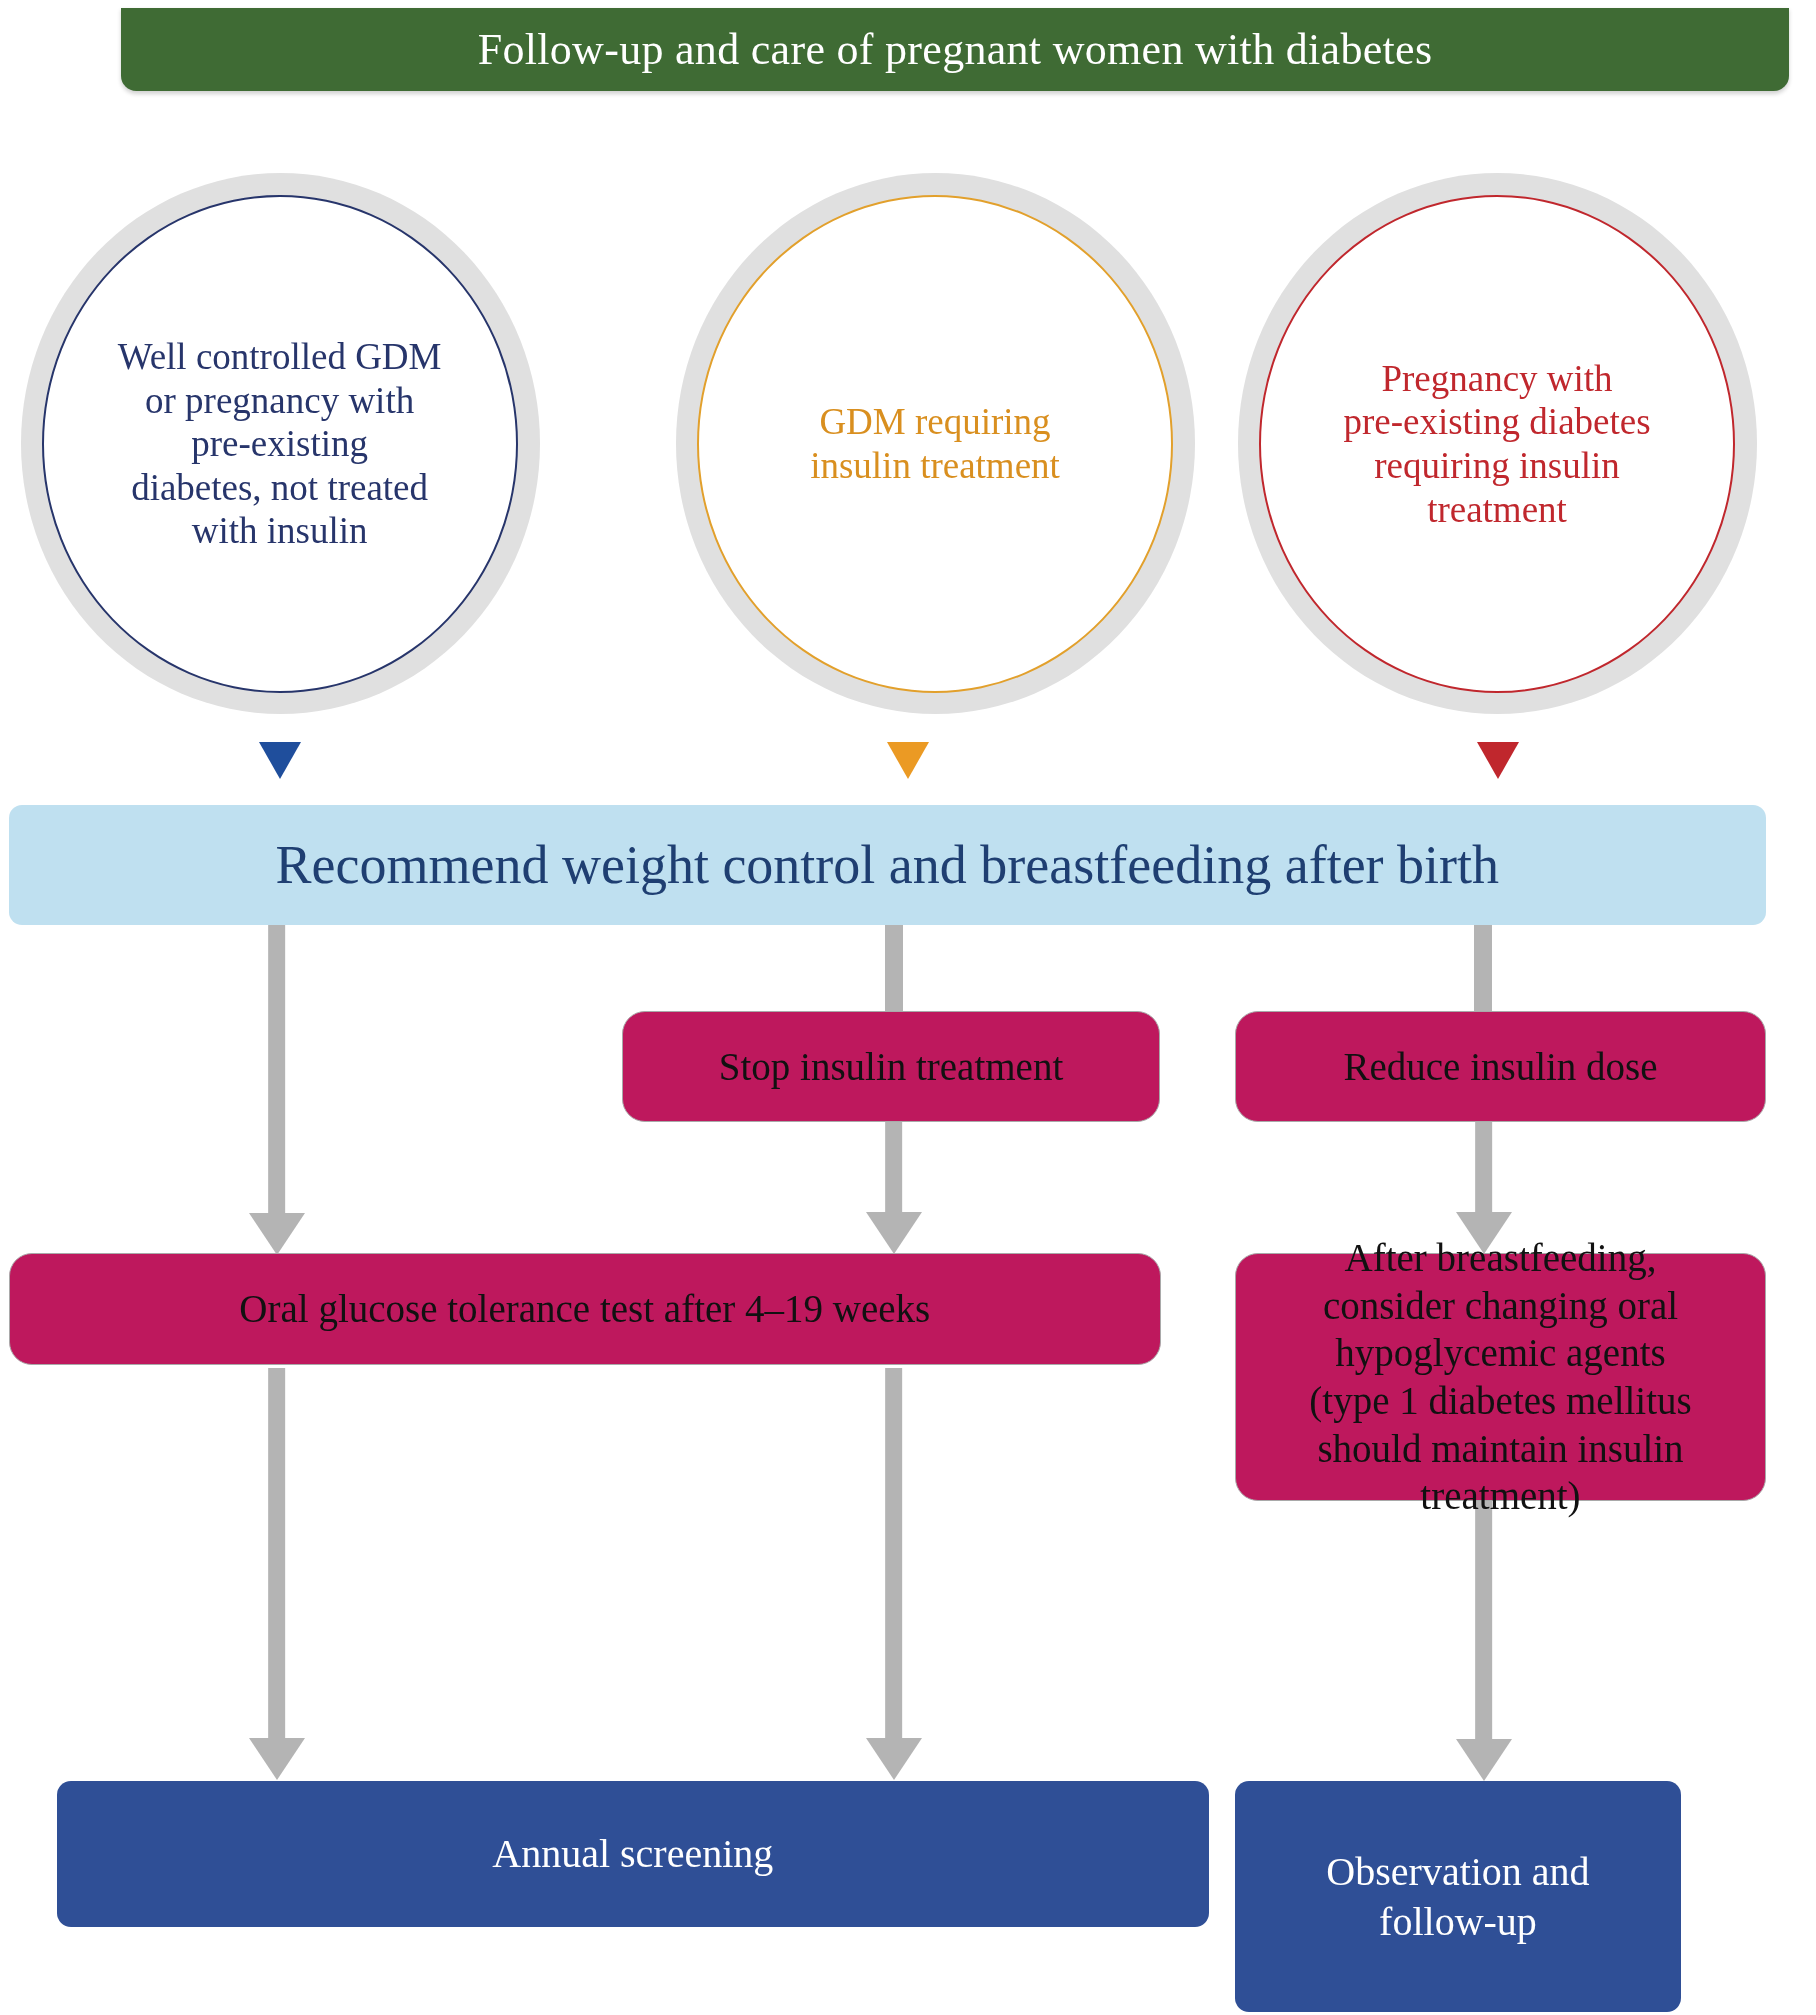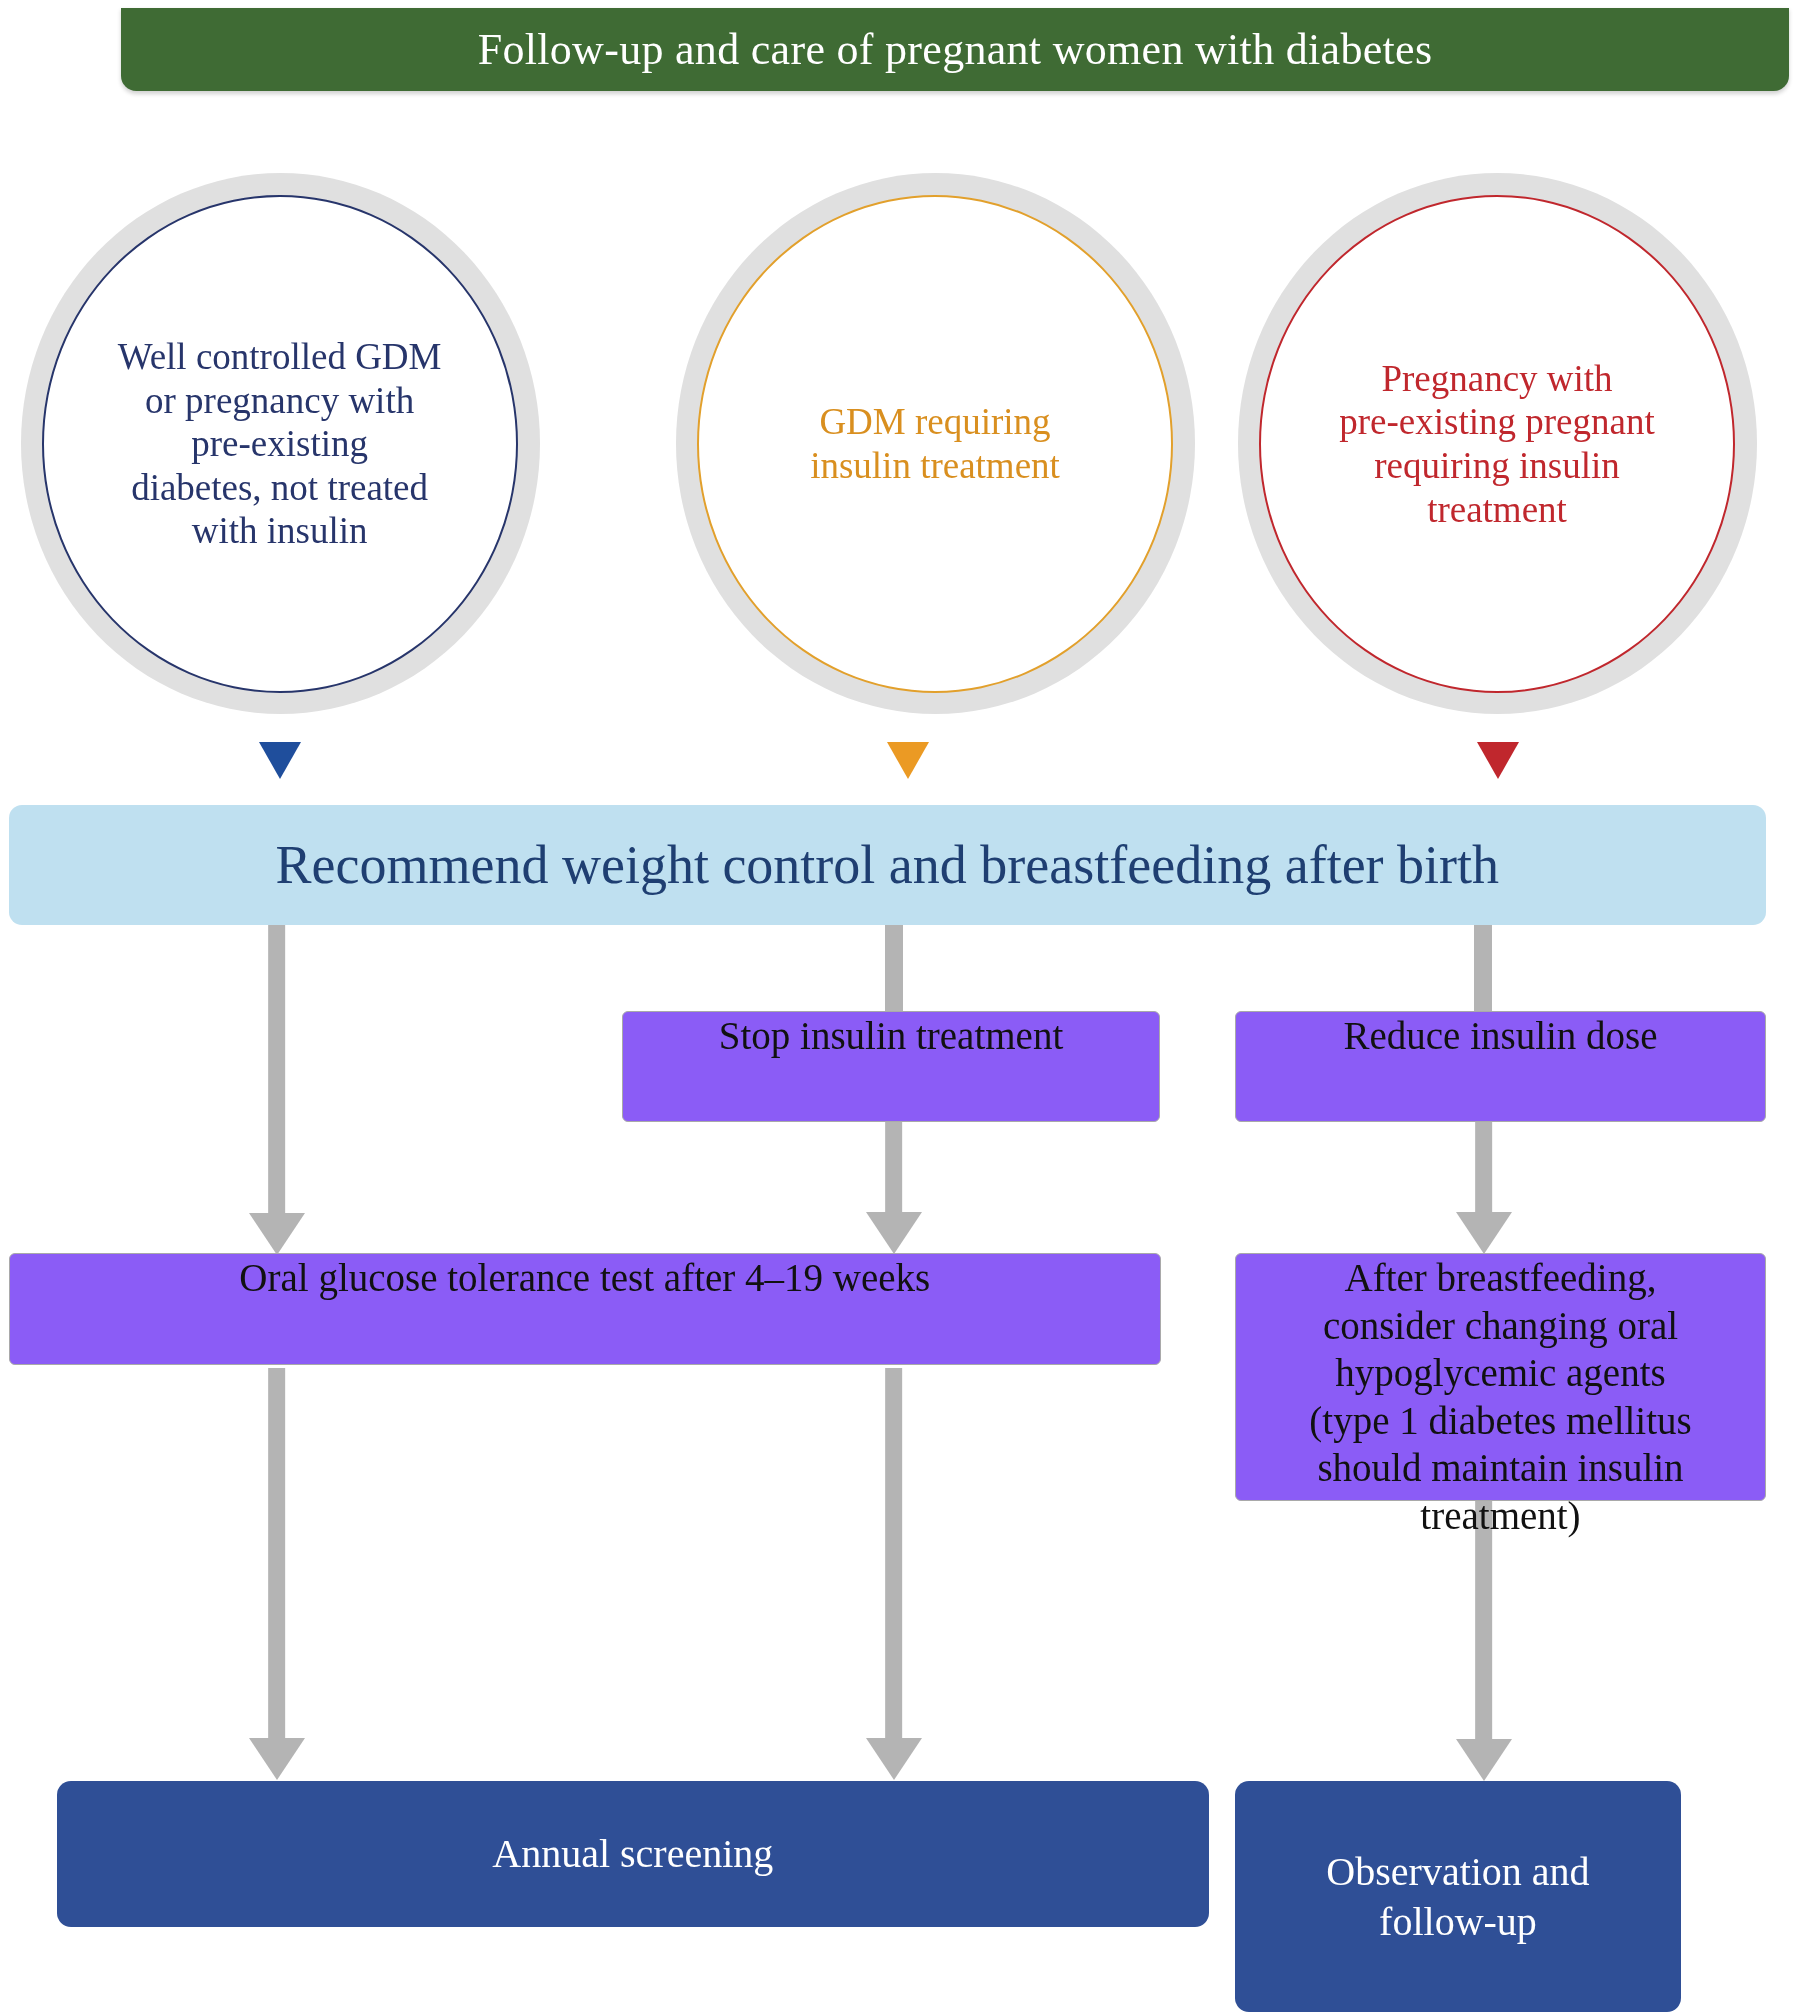--- a/index.html
+++ b/index.html
@@ -94,26 +94,26 @@
   }
   .blue-band .txt {
     color: #1f3f72;
     font-size: 54px;
     white-space: nowrap;
   }
 
   
   .gray-box {
     position: absolute;
-    background: #8b5cf6;
+    background: #be185d;
     border: 1.8px solid #a9a9a9;
-    border-radius: 6px;
-    box-sizing: border-box;
-    display: flex;
-    align-items: flex-start;
+    border-radius: 23px;
+    box-sizing: border-box;
+    display: flex;
+    align-items: center;
     justify-content: center;
     text-align: center;
   }
   .gray-box .txt {
     color: #111111;
     font-size: 39px;
     line-height: 1.22;
     padding: 0 14px;
   }
 
@@ -193,21 +193,21 @@
         <div>insulin treatment</div>
       </div>
     </div>
   </div>
 
   <div class="circle-wrap" style="left:1238px; top:173px; width:519px; height:541px;">
     <div class="circle-ring-outer"></div>
     <div class="circle-inner" style="left:21px; top:22px; width:476px; height:498px; border:2.4px solid #c0272d;">
       <div class="circle-text" style="color:#c0272d;">
         <div>Pregnancy with</div>
-        <div>pre-existing pregnant</div>
+        <div>pre-existing diabetes</div>
         <div>requiring insulin</div>
         <div>treatment</div>
       </div>
     </div>
   </div>
 
   <div class="tri-down" style="left:259px; top:742px; border-top:37px solid #1f4e9c;"></div>
   <div class="tri-down" style="left:887px; top:742px; border-top:37px solid #eb9a24;"></div>
   <div class="tri-down" style="left:1477px; top:742px; border-top:37px solid #c0272d;"></div>
 

